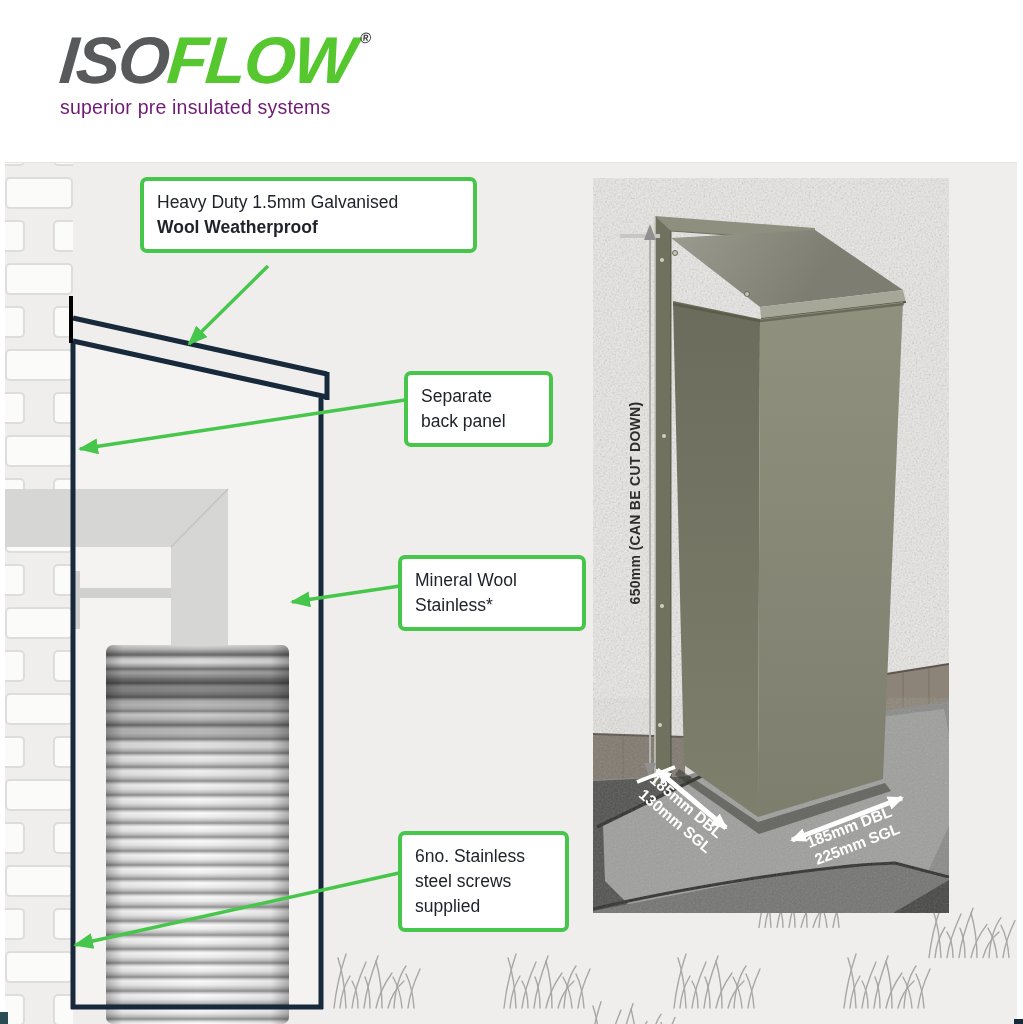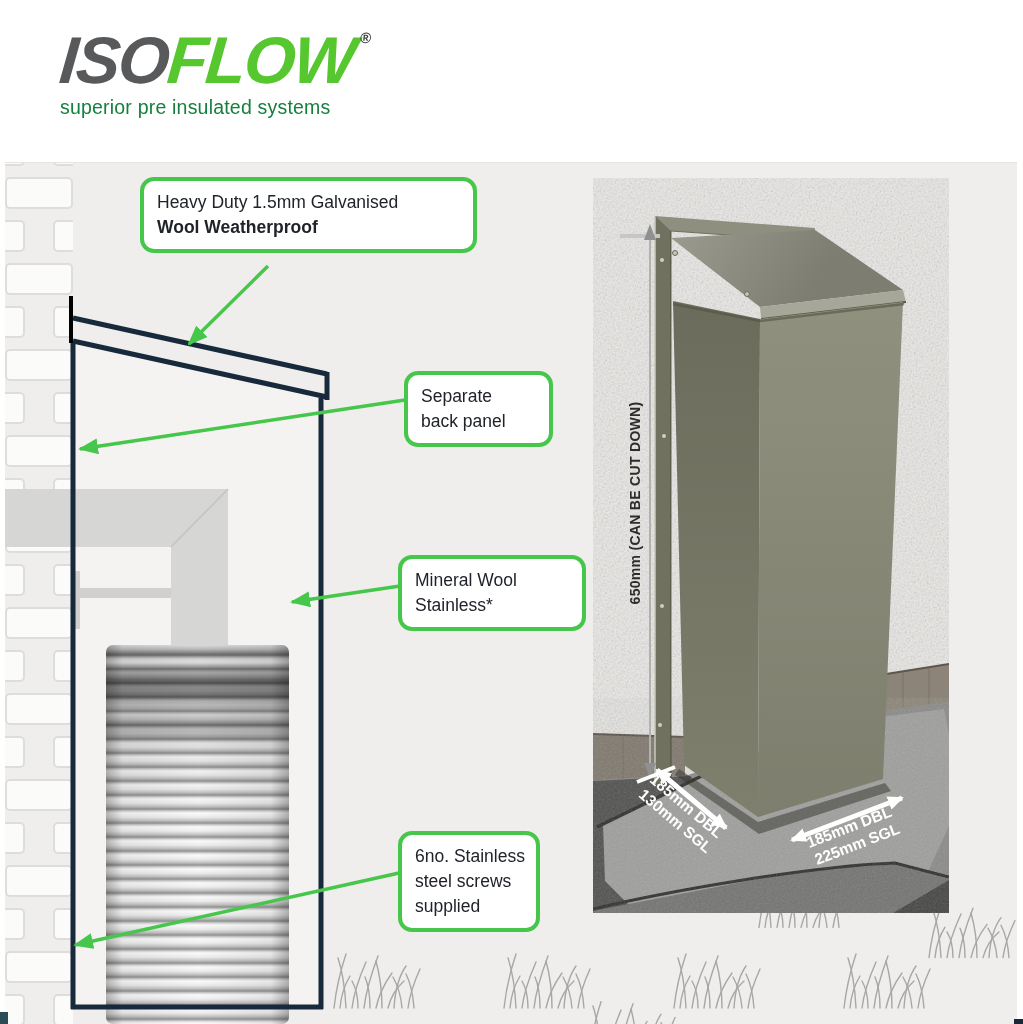--- a/index.html
+++ b/index.html
@@ -14,31 +14,31 @@
   svg.base{position:absolute;left:0;top:0;z-index:2;}
   .photo{position:absolute;left:593px;top:178px;width:356px;height:735px;z-index:3;}
   .logo{position:absolute;left:57px;top:26px;z-index:5;}
   .wordmark{
     font-style:italic;font-weight:bold;font-size:66px;line-height:1.05;
     letter-spacing:-2px;transform:skewX(-5deg);transform-origin:left bottom;white-space:nowrap;
   }
   .iso{color:#58595b;}
   .flow{color:#56c72f;}
   .reg{font-size:15px;letter-spacing:0;vertical-align:40px;color:#3a3a3a;margin-left:4px;}
-  .tagline{font-size:19.5px;color:#15803d;letter-spacing:0.2px;padding-left:3px;margin-top:1px;white-space:nowrap;}
+  .tagline{font-size:19.5px;color:#701a75;letter-spacing:0.2px;padding-left:3px;margin-top:1px;white-space:nowrap;}
   .callout{
-    position:absolute;z-index:4;background:#ffffff;border:4px solid #46c64a;border-radius:14px;
+    position:absolute;z-index:4;background:#ffffff;border:4px solid #46c64a;border-radius:7px;
     color:#20242a;font-size:17.5px;line-height:1.43;padding:9px 13px;box-sizing:border-box;
   }
   .callout .line{display:block;white-space:nowrap;}
   .callout .bold{font-weight:bold;}
   #co1{left:140px;top:177px;width:337px;}
   #co2{left:404px;top:371px;width:149px;}
   #co3{left:398px;top:555px;width:188px;}
-  #co4{left:398px;top:831px;width:142px;}
+  #co4{left:398px;top:831px;width:171px;}
 </style>
 </head>
 <body>
 
 <div class="logo">
   <div class="wordmark">
     <span class="iso">ISO</span><span class="flow">FLOW</span><span class="reg">®</span>
   </div>
   <div class="tagline">superior pre insulated systems</div>
 </div>

